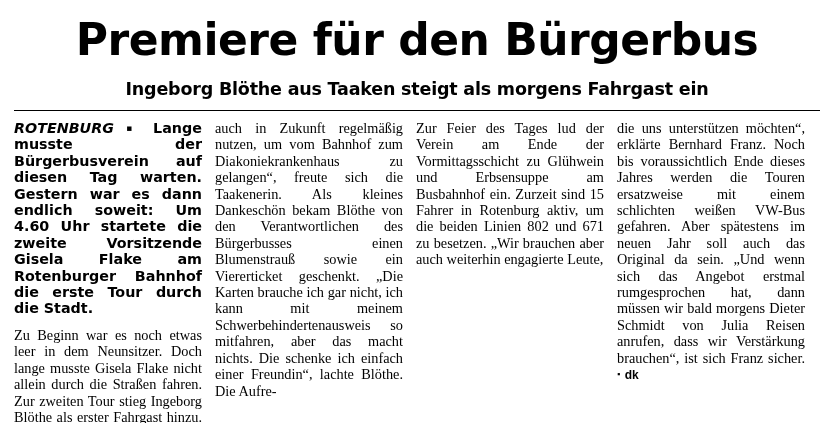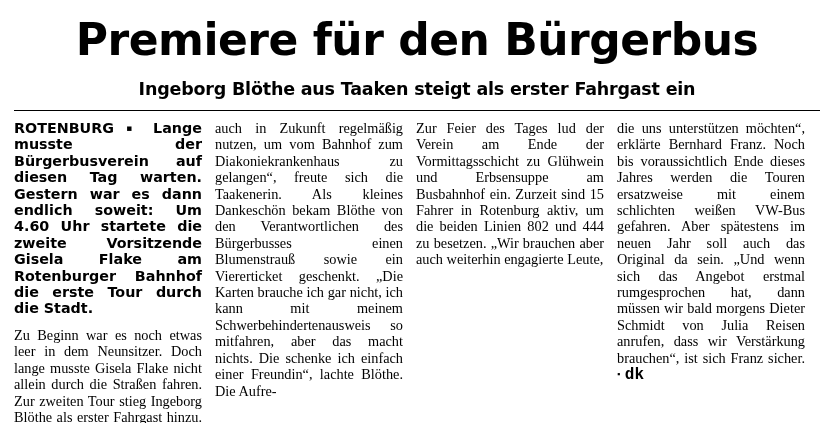--- a/index.html
+++ b/index.html
@@ -70,56 +70,57 @@
   .lead {
     font-family: "DejaVu Sans", sans-serif;
     font-weight: bold;
     font-size: 12.6px;
     line-height: 15.6px;
     text-align: justify;
   }
   .dateline {
     font-family: "DejaVu Sans", sans-serif;
     font-weight: bold;
+    font-style: italic;
   }
   .sq {
     font-size: 9px;
     vertical-align: 2px;
     letter-spacing: 1px;
   }
   .byline {
-    font-family: Liberation Mono, monospace;
+    font-family: Liberation Sans, sans-serif;
     font-weight: bold;
-    font-size: 16px;
+    font-size: 12px;
   }
 </style>
 </head>
 <body>
 
 <div class="page">
 
   <h1 class="headline">Premiere für den Bürgerbus</h1>
 
-  <h2 class="subhead">Ingeborg Blöthe aus Taaken steigt als erster Fahrgast ein</h2>
+  <h2 class="subhead">Ingeborg Blöthe aus Taaken steigt als morgens Fahrgast ein</h2>
 
   <hr class="rule">
 
   <div class="columns">
 
     <div class="col">
       <p class="lead"><span class="dateline">ROTENBURG</span> <span class="sq">▪</span> <span>Lange musste der Bürgerbusverein auf diesen Tag warten. Gestern war es dann endlich soweit: Um 4.60 Uhr startete die zweite Vorsitzende Gisela Flake am Rotenburger Bahnhof die erste Tour durch die Stadt.</span></p>
       <p style="margin-top:10px; text-indent:0">Zu Beginn war es noch etwas leer in dem Neunsitzer. Doch lange musste Gisela Flake nicht allein durch die Straßen fahren. Zur zweiten Tour stieg Ingeborg Blöthe als erster Fahrgast hinzu. „Ich werde den Bürgerbus</p>
     </div>
 
     <div class="col">
       <p>auch in Zukunft regelmäßig nutzen, um vom Bahnhof zum Diakoniekrankenhaus zu gelangen“, freute sich die Taakenerin. Als kleines Dankeschön bekam Blöthe von den Verantwortlichen des Bürgerbusses einen Blumenstrauß sowie ein Viererticket geschenkt. „Die Karten brauche ich gar nicht, ich kann mit meinem Schwerbehindertenausweis so mitfahren, aber das macht nichts. Die schenke ich einfach einer Freundin“, lachte Blöthe. Die Aufre-</p>
     </div>
 
     <div class="col">
-      <p>Zur Feier des Tages lud der Verein am Ende der Vormittagsschicht zu Glühwein und Erbsensuppe am Busbahnhof ein. Zurzeit sind 15 Fahrer in Rotenburg aktiv, um die beiden Linien 802 und 444 zu besetzen. „Wir brauchen aber auch weiterhin engagierte Leute,</p>
+      <p>Zur Feier des Tages lud der Verein am Ende der Vormittagsschicht zu Glühwein und Erbsensuppe am Busbahnhof ein. Zurzeit sind 15 Fahrer in Rotenburg aktiv, um die beiden Linien 802 und 671 zu besetzen. „Wir brauchen aber auch weiterhin engagierte Leute,</p>
     </div>
 
     <div class="col">
       <p><span>die uns unterstützen möchten“, erklärte Bernhard Franz. Noch bis voraussichtlich Ende dieses Jahres werden die Touren ersatzweise mit einem schlichten weißen VW-Bus gefahren. Aber spätestens im neuen Jahr soll auch das Original da sein. „Und wenn sich das Angebot erstmal rumgesprochen hat, dann müssen wir bald morgens Dieter Schmidt von Julia Reisen anrufen, dass wir Verstärkung brauchen“, ist sich Franz sicher.</span> <span class="sq">▪</span> <span class="byline">dk</span></p>
     </div>
 
   </div>
 </div>
 
 </body></html>

